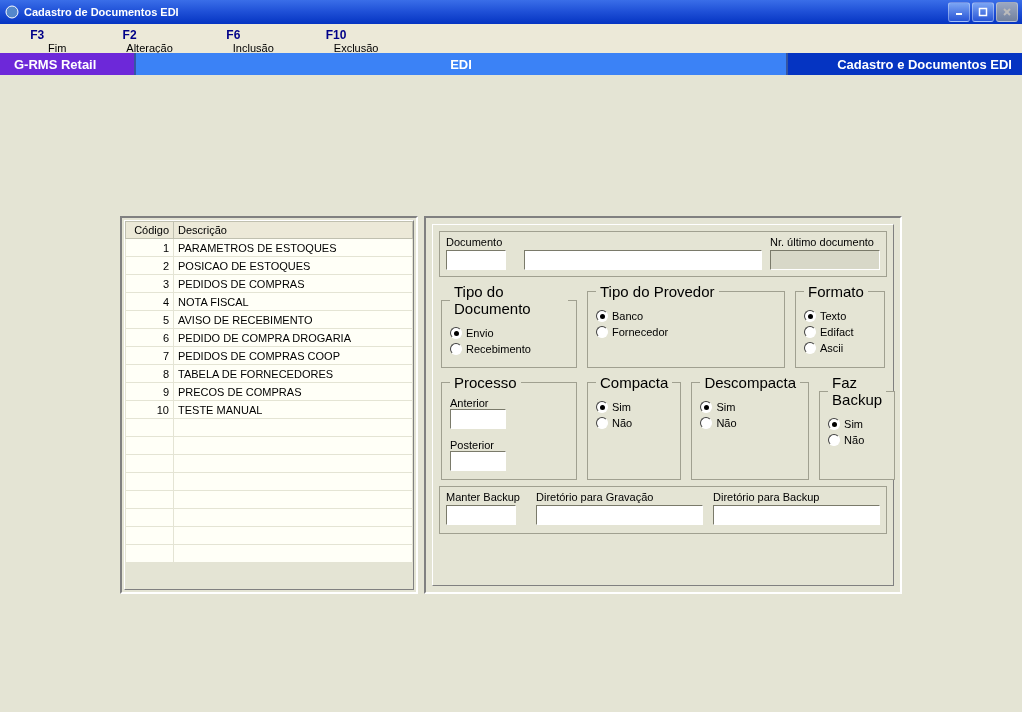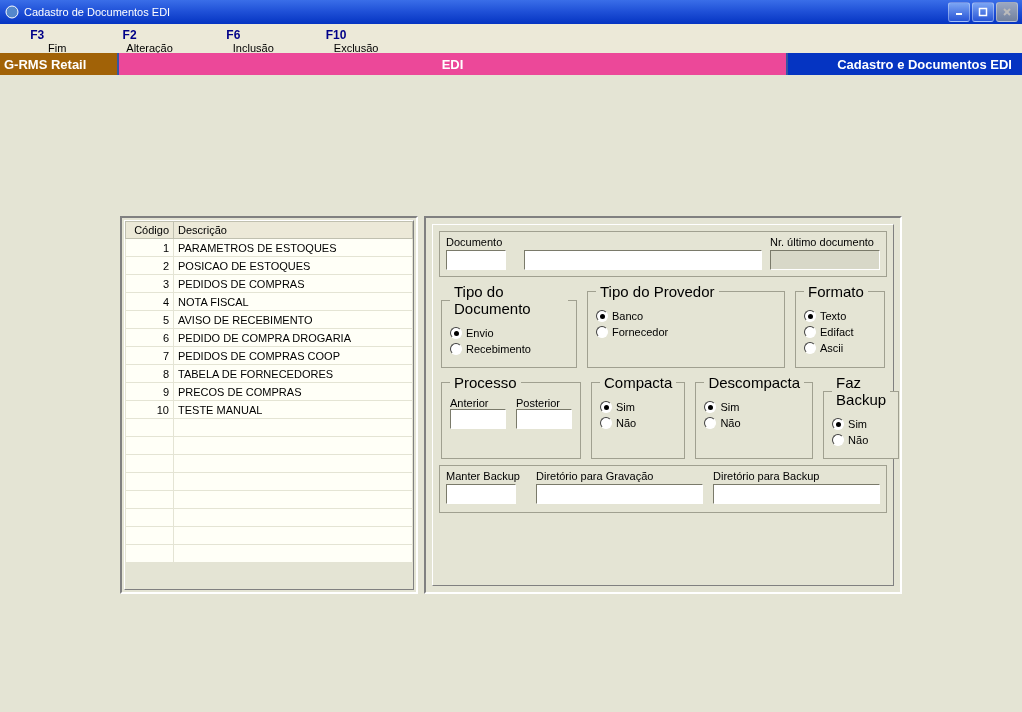--- a/index.html
+++ b/index.html
@@ -11,21 +11,21 @@
     color: #000;
   }
   
   .titlebar {
     height: 24px;
     background: linear-gradient(to bottom, #3a6ee8 0%, #1e4fd6 50%, #0534c2 100%);
     color: #fff;
     display: flex;
     align-items: center;
     padding: 0 4px;
-    font-weight: normal;
+    font-weight: bold;
   }
   .titlebar .app-icon {
     width: 16px; height: 16px;
     margin-right: 4px;
     display: inline-flex; align-items:center; justify-content:center;
   }
   .titlebar .title { flex: 1; }
   .win-controls { display:flex; gap:2px; }
   .win-btn {
     width: 22px; height: 20px;
@@ -55,27 +55,27 @@
 
   
   .stripbar {
     height: 22px;
     display:flex;
     color:#fff;
     font-weight:bold;
     font-size:13px;
   }
   .stripbar .left {
-    width: 119px;
-    background:#a16207;
-    display:flex; align-items:center; padding-left:4px;
+    width: 136px;
+    background:#6d28d9;
+    display:flex; align-items:center; padding-left:14px;
     border-right:2px solid #3556a3;
   }
   .stripbar .center {
-    flex:1; background:#ec4899;
+    flex:1; background:#3b82f6;
     display:flex; align-items:center; justify-content:center;
   }
   .stripbar .right {
     width:236px; background:#0534c2;
     display:flex; align-items:center; justify-content:flex-end;
     padding-right:10px;
     border-left:2px solid #3556a3;
   }
 
   
@@ -167,21 +167,21 @@
     width:12px; height:12px; border-radius:50%;
     border-top:1px solid #404040; border-left:1px solid #404040;
     border-right:1px solid #fff; border-bottom:1px solid #fff;
     background:#fff; display:inline-flex; align-items:center; justify-content:center;
     cursor:pointer;
   }
   .radio.checked::after{
     content:''; width:5px; height:5px; border-radius:50%; background:#000;
   }
 
-  .proc-inputs { display:flex; gap:10px; }
+  .proc-inputs { display:flex; gap:10px;flex-direction:column; }
   .proc-col { display:flex; flex-direction:column; }
   .proc-col input { width:56px; }
 
   .bottom-row {
     border:1px solid #a0a090;
     background:#e4e4d4;
     height: 48px;
     padding:4px 6px;
     display:flex; gap:10px;
   }

